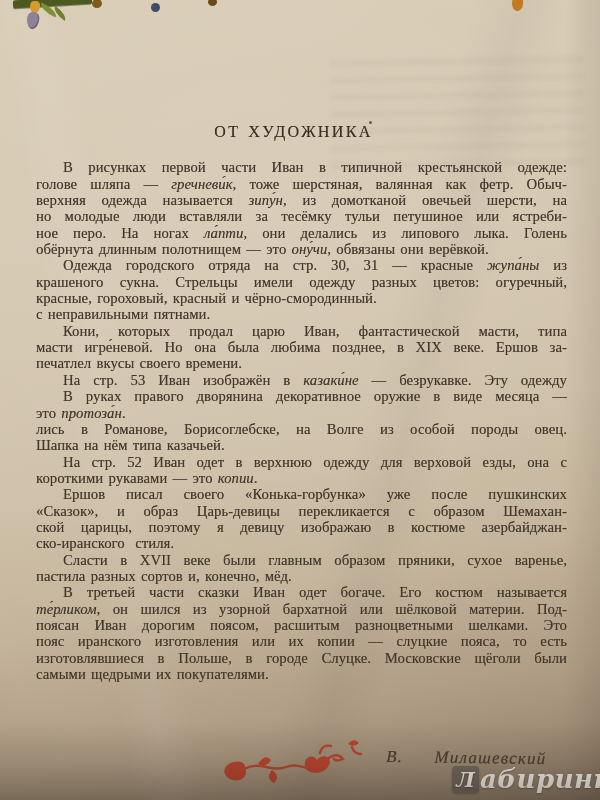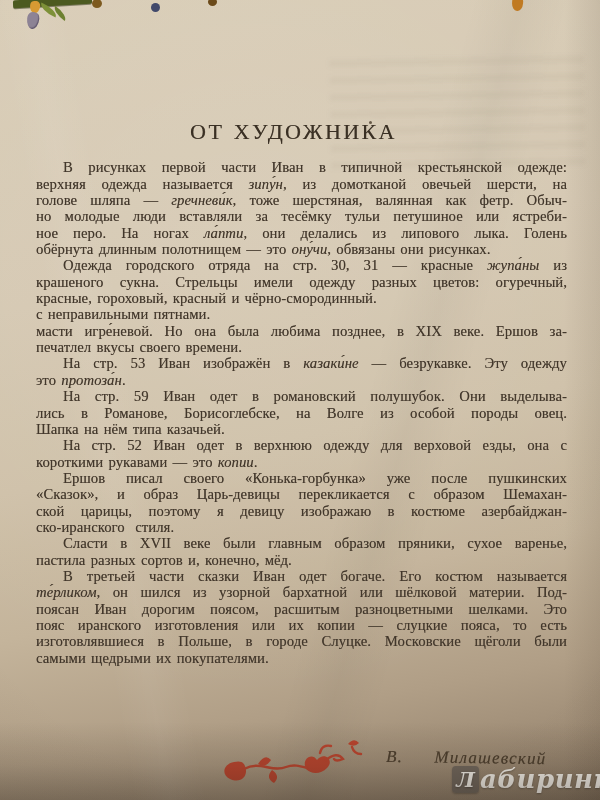--- a/index.html
+++ b/index.html
@@ -47,21 +47,21 @@
   .speck{position:absolute;left:369px;top:121px;width:3px;height:3px;background:#4a3c2c;border-radius:50%;opacity:.8;}
 
   
   .text-block{
     position:absolute;left:36px;top:124px;width:531px;
     color:#42372b;font-size:14.6px;line-height:16.35px;
     letter-spacing:0.1px;word-spacing:1.5px;
     text-shadow:0.2px 0.2px 0.5px rgba(66,55,43,0.55);
   }
   .title{margin:0 0 19px -16px;text-align:center;font-weight:normal;
-    font-size:22px;letter-spacing:2.4px;color:#3a3024;}
+    font-size:16px;letter-spacing:2.4px;color:#3a3024;}
   .line{text-align:justify;text-align-last:justify;}
   .line.indent{text-indent:27px;}
   .line.last{text-align-last:left;}
   .line em{font-style:italic;}
 
   
   .flourish{position:absolute;left:220px;top:738px;}
   .signature{position:absolute;right:54px;top:748px;font-style:italic;font-size:17px;
     letter-spacing:1.2px;word-spacing:5px;color:#4c3e2d;transform:rotate(0.8deg);
     text-shadow:0.2px 0.2px 0.5px rgba(66,55,43,0.5);}
@@ -90,34 +90,35 @@
     <div class="drop orange-right"></div>
   </div>
 
   <div class="ghost"></div>
   <div class="speck"></div>
 
   <div class="text-block">
     <h1 class="title">ОТ ХУДОЖНИКА</h1>
     <div class="body-text">
         <div class="line indent"><span>В рисунках первой части Иван в типичной крестьянской одежде:</span></div>
+        <div class="line"><span>голове шляпа — </span><em>гречневи́к</em><span>, тоже шерстяная, валянная как фетр. Обыч-</span></div>
         <div class="line"><span>верхняя одежда называется </span><em>зипу́н</em><span>, из домотканой овечьей шерсти, на</span></div>
-        <div class="line"><span>голове шляпа — </span><em>гречневи́к</em><span>, тоже шерстяная, валянная как фетр. Обыч-</span></div>
         <div class="line"><span>но молодые люди вставляли за тесёмку тульи петушиное или ястреби-</span></div>
         <div class="line"><span>ное перо. На ногах </span><em>ла́пти</em><span>, они делались из липового лыка. Голень</span></div>
-        <div class="line last"><span>обёрнута длинным полотнищем — это </span><em>ону́чи</em><span>, обвязаны они рисунках.</span></div>
+        <div class="line last"><span>обёрнута длинным полотнищем — это </span><em>ону́чи</em><span>, обвязаны они верёвкой.</span></div>
         <div class="line indent"><span>Одежда городского отряда на стр. 30, 31 — красные </span><em>жупа́ны</em><span> из</span></div>
         <div class="line"><span>крашеного сукна. Стрельцы имели одежду разных цветов: огуречный,</span></div>
         <div class="line last"><span>красные, гороховый, красный и чёрно-смородинный.</span></div>
         <div class="line last"><span>с неправильными пятнами.</span></div>
+        <div class="line indent"><span>Кони, которых продал царю Иван, фантастической масти, типа</span></div>
         <div class="line"><span>масти игре́невой. Но она была любима позднее, в XIX веке. Ершов за-</span></div>
         <div class="line last"><span>печатлел вкусы своего времени.</span></div>
         <div class="line indent"><span>На стр. 53 Иван изображён в </span><em>казаки́не</em><span> — безрукавке. Эту одежду</span></div>
+        <div class="line indent"><span>В руках правого дворянина декоративное оружие в виде месяца —</span></div>
         <div class="line last"><span>это </span><em>протоза́н</em><span>.</span></div>
-        <div class="line indent"><span>На стр. 59 Иван одет в романовский полушубок. Они выделыва-</span></div>
         <div class="line"><span>лись в Романове, Борисоглебске, на Волге из особой породы овец.</span></div>
         <div class="line last"><span>Шапка на нём типа казачьей.</span></div>
         <div class="line indent"><span>На стр. 52 Иван одет в верхнюю одежду для верховой езды, она с</span></div>
         <div class="line last"><span>короткими рукавами — это </span><em>копии</em><span>.</span></div>
         <div class="line indent"><span>Ершов писал своего «Конька-горбунка» уже после пушкинских</span></div>
         <div class="line"><span>«Сказок», и образ Царь-девицы перекликается с образом Шемахан-</span></div>
         <div class="line"><span>ской царицы, поэтому я девицу изображаю в костюме азербайджан-</span></div>
         <div class="line last"><span>ско-иранского&nbsp; стиля.</span></div>
         <div class="line indent"><span>Сласти в XVII веке были главным образом пряники, сухое варенье,</span></div>
         <div class="line last"><span>пастила разных сортов и, конечно, мёд.</span></div>

